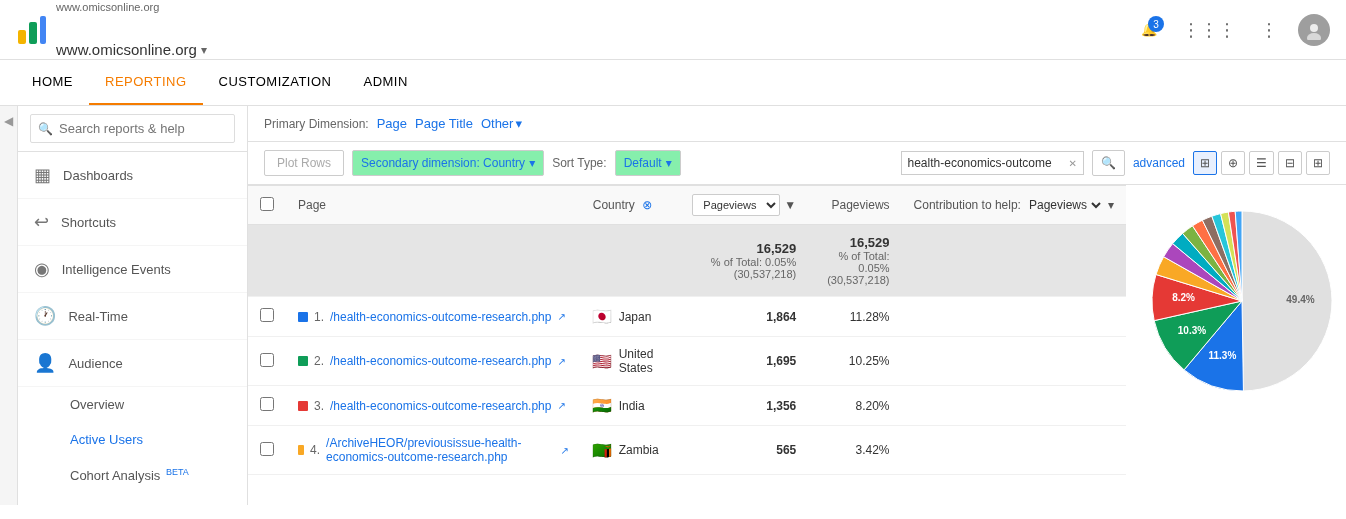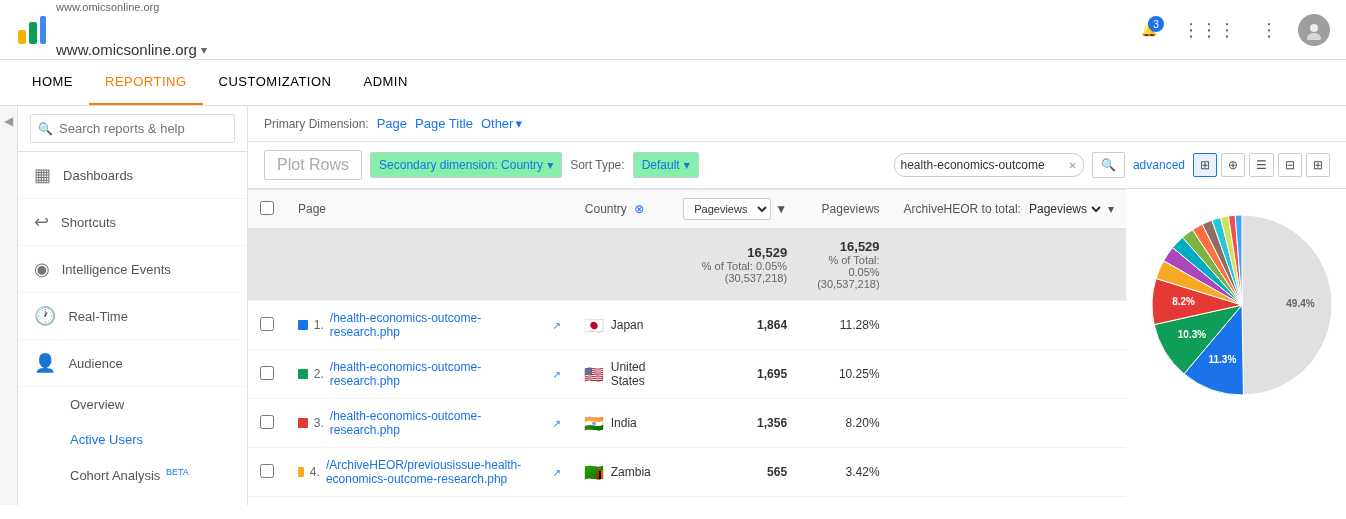--- a/index.html
+++ b/index.html
@@ -193,21 +193,21 @@
       align-items: center;
       padding: 8px 16px;
       border-bottom: 1px solid #e0e0e0;
       gap: 8px;
     }
     .plot-rows-btn {
       background: none;
       border: 1px solid #ccc;
       border-radius: 2px;
       padding: 5px 12px;
-      font-size: 16px;
+      font-size: 12px;
       color: #aaa;
       cursor: not-allowed;
     }
     .secondary-dim-select {
       border: 1px solid #ccc;
       border-radius: 2px;
       padding: 5px 8px;
       font-size: 12px;
       color: #1a73e8;
       background: #86efac;
@@ -411,21 +411,21 @@
       <div class="secondary-dim-select">
         <span>Secondary dimension: Country</span>
         <span>▾</span>
       </div>
       <span class="sort-type-label">Sort Type:</span>
       <div class="secondary-dim-select">
         <span>Default</span>
         <span>▾</span>
       </div>
       <div class="toolbar-spacer"></div>
-      <div style="display:flex; align-items:center; border:1px solid #ccc; border-radius:11px; padding: 4px 6px; gap:22px;">
+      <div style="display:flex; align-items:center; border:1px solid #ccc; border-radius:0; padding: 4px 6px; gap:15px;">
         <span style="font-size:12px; color:#333;">health-economics-outcome</span>
         <span class="filter-close">✕</span>
       </div>
       <button class="search-filter-btn">🔍</button>
       <a class="advanced-link">advanced</a>
       <div class="view-icons">
         <button class="view-icon-btn active">⊞</button>
         <button class="view-icon-btn">⊕</button>
         <button class="view-icon-btn">☰</button>
         <button class="view-icon-btn">⊟</button>
@@ -449,21 +449,21 @@
                 <div class="pv-header">
                   <select class="sort-select">
                     <option>Pageviews</option>
                   </select>
                   <span style="color:#555;">▼</span>
                 </div>
               </th>
               <th class="right">Pageviews</th>
               <th>
                 <div class="contrib-header">
-                  <span>ArchiveHEOR to total:</span>
+                  <span>Contribution to help:</span>
                   <select class="contrib-select">
                     <option>Pageviews</option>
                   </select>
                   <span>▾</span>
                 </div>
               </th>
             </tr>
           </thead>
           <tbody>
 

